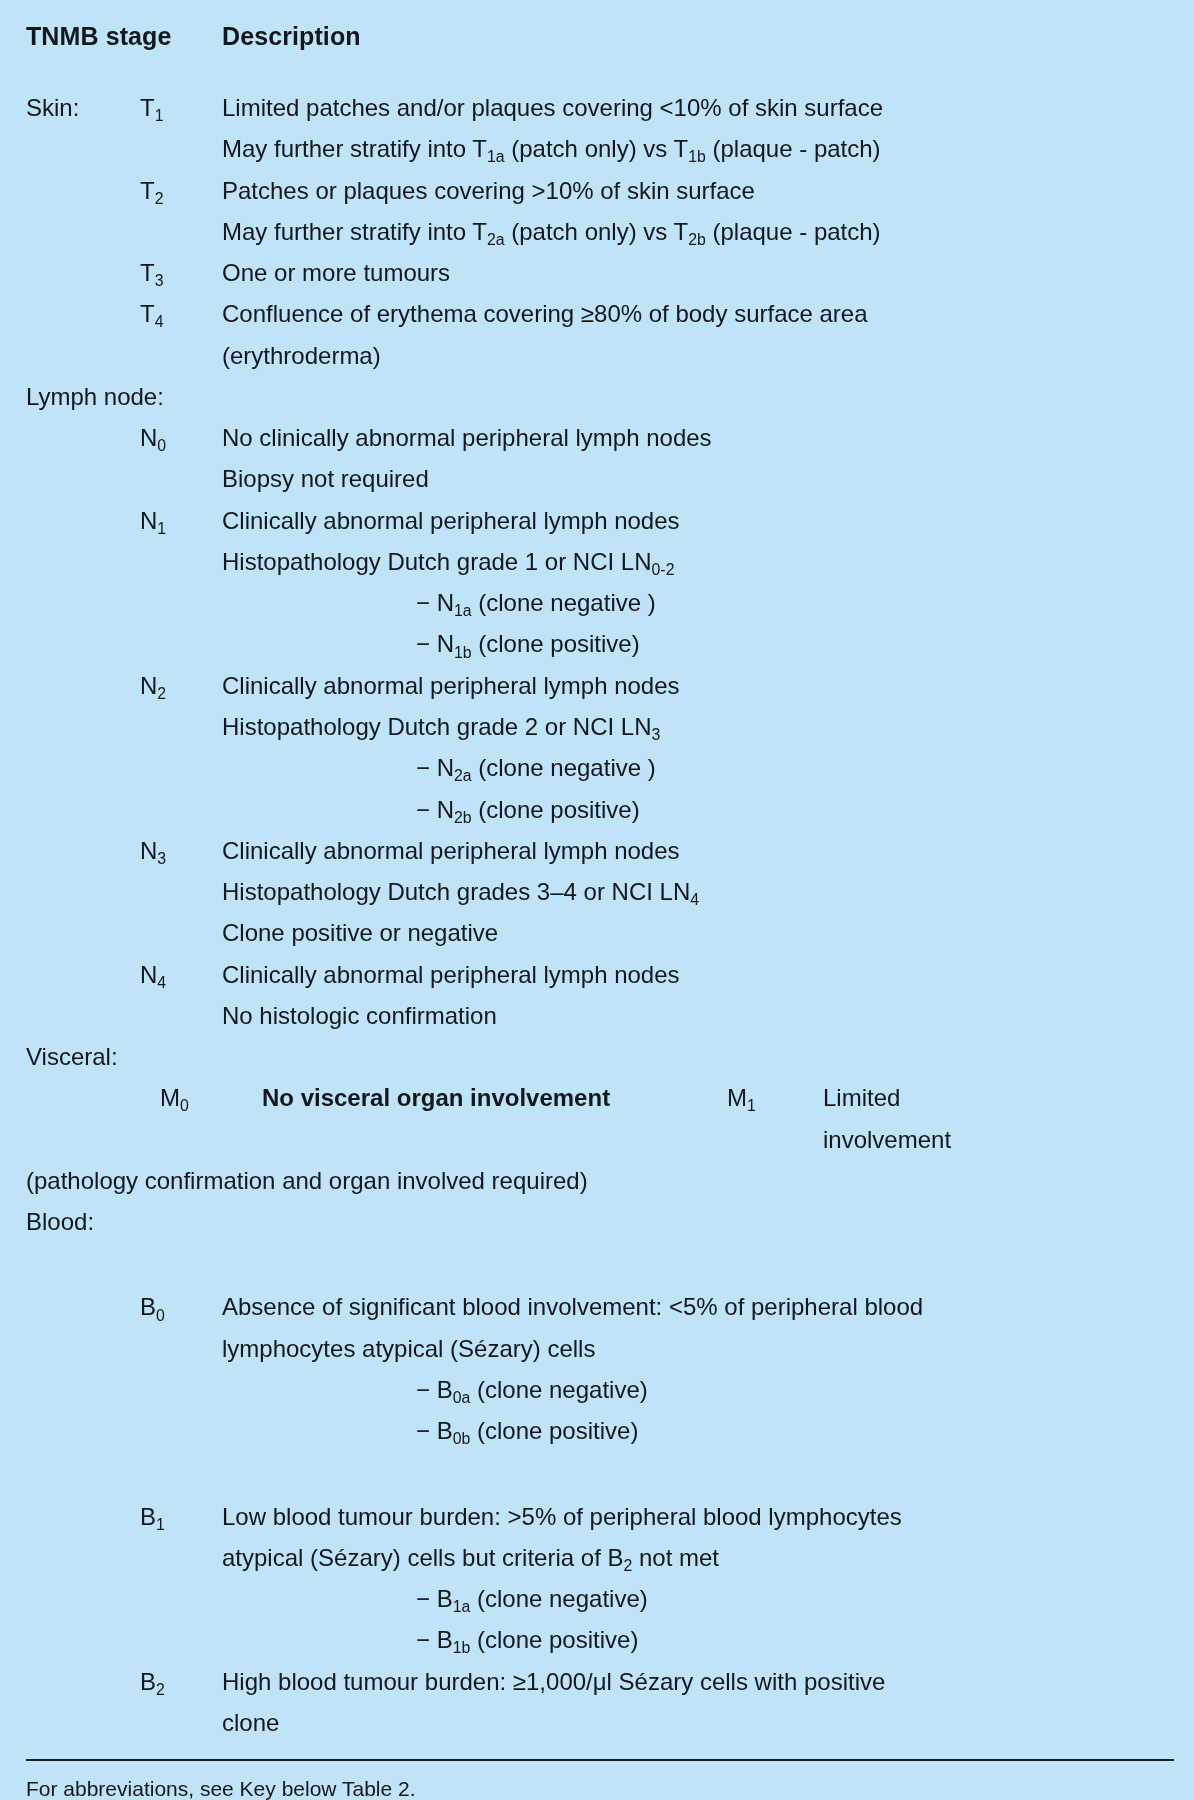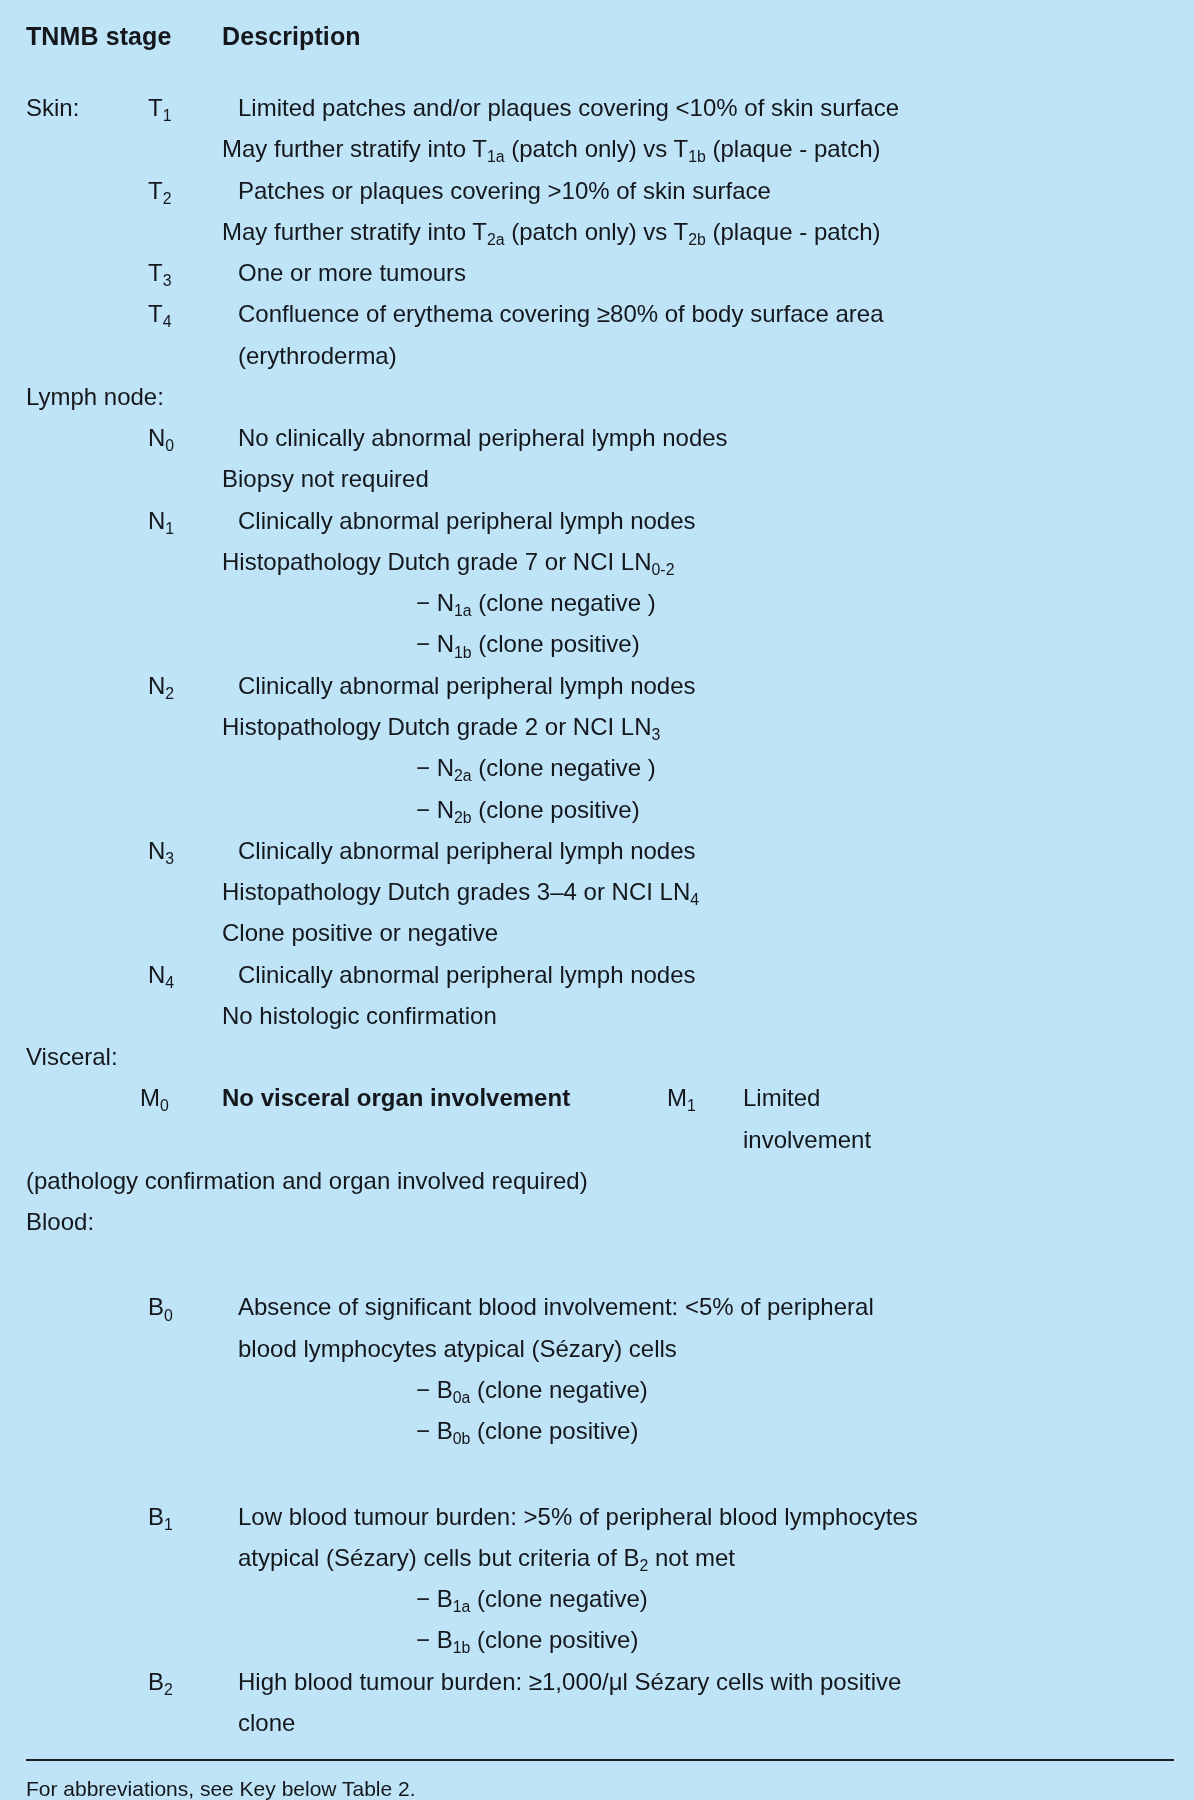--- a/index.html
+++ b/index.html
@@ -33,21 +33,20 @@
   }
   .head-stage { width: 196px; flex: none; }
   .head-desc  { flex: 1; }
 
   
   .row {
     display: flex;
     align-items: baseline;
     font-size: 24px;
     line-height: 1.72;
-    gap: 8px;
   }
   .c-group {
     width: 114px;
     flex: none;
     white-space: nowrap;
   }
   .c-code {
     width: 82px;
     flex: none;
     white-space: nowrap;
@@ -73,21 +72,21 @@
 
   
   .sub {
     margin-left: 390px;
     font-size: 24px;
     line-height: 1.72;
     white-space: nowrap;
   }
 
   
-  .m-row { display: flex; align-items: baseline; font-size: 24px; line-height: 1.72; }
+  .m-row { display: flex; align-items: baseline; font-size: 24px; line-height: 1.72; gap: 20px; }
   .m-spacer { width: 114px; flex: none; }
   .m-code { width: 82px; flex: none; }
   .m-desc { width: 445px; flex: none; font-weight: bold; }
   .m-code2 { width: 76px; flex: none; }
   .m-desc2 { flex: 1; }
 
   .flush-left {
     font-size: 24px;
     line-height: 1.72;
     margin-left: 0;
@@ -155,21 +154,21 @@
     <div class="c-code"><span>N</span><sub>0</sub></div>
     <div class="c-desc">No clinically abnormal peripheral lymph nodes</div>
   </div>
   <div class="cont">Biopsy not required</div>
 
   <div class="row">
     <div class="c-group"></div>
     <div class="c-code"><span>N</span><sub>1</sub></div>
     <div class="c-desc">Clinically abnormal peripheral lymph nodes</div>
   </div>
-  <div class="cont"><span>Histopathology Dutch grade 7 or NCI LN</span><sub>0-2</sub></div>
+  <div class="cont"><span>Histopathology Dutch grade 1 or NCI LN</span><sub>0-2</sub></div>
   <div class="sub"><span>− N</span><sub>1a</sub><span> (clone negative )</span></div>
   <div class="sub"><span>− N</span><sub>1b</sub><span> (clone positive)</span></div>
 
   <div class="row">
     <div class="c-group"></div>
     <div class="c-code"><span>N</span><sub>2</sub></div>
     <div class="c-desc">Clinically abnormal peripheral lymph nodes</div>
   </div>
   <div class="cont"><span>Histopathology Dutch grade 2 or NCI LN</span><sub>3</sub></div>
   <div class="sub"><span>− N</span><sub>2a</sub><span> (clone negative )</span></div>

